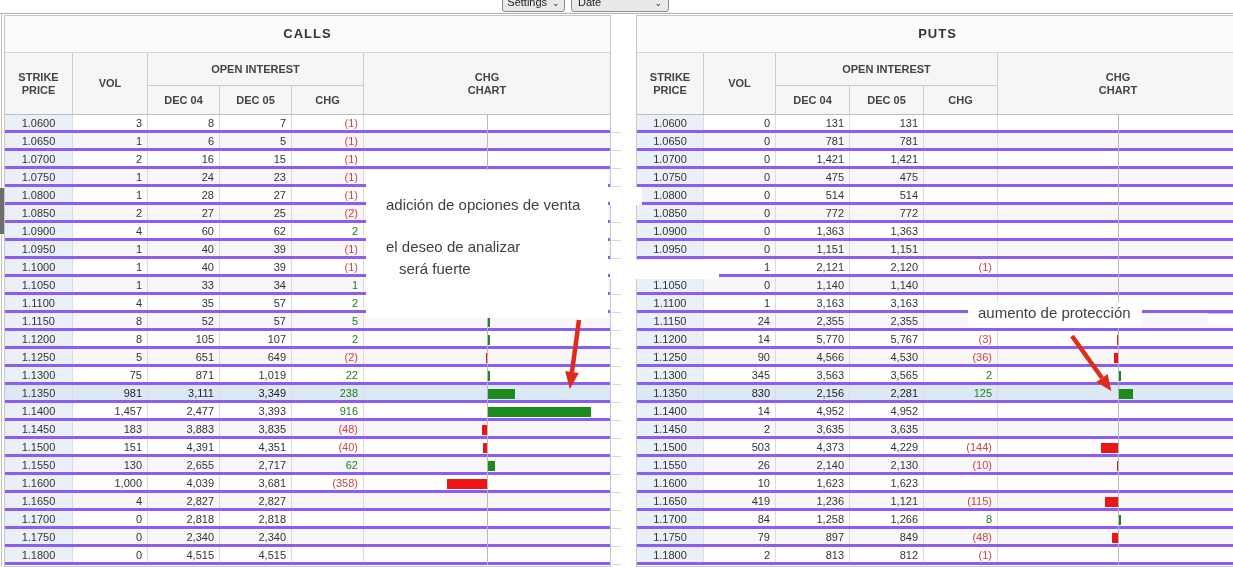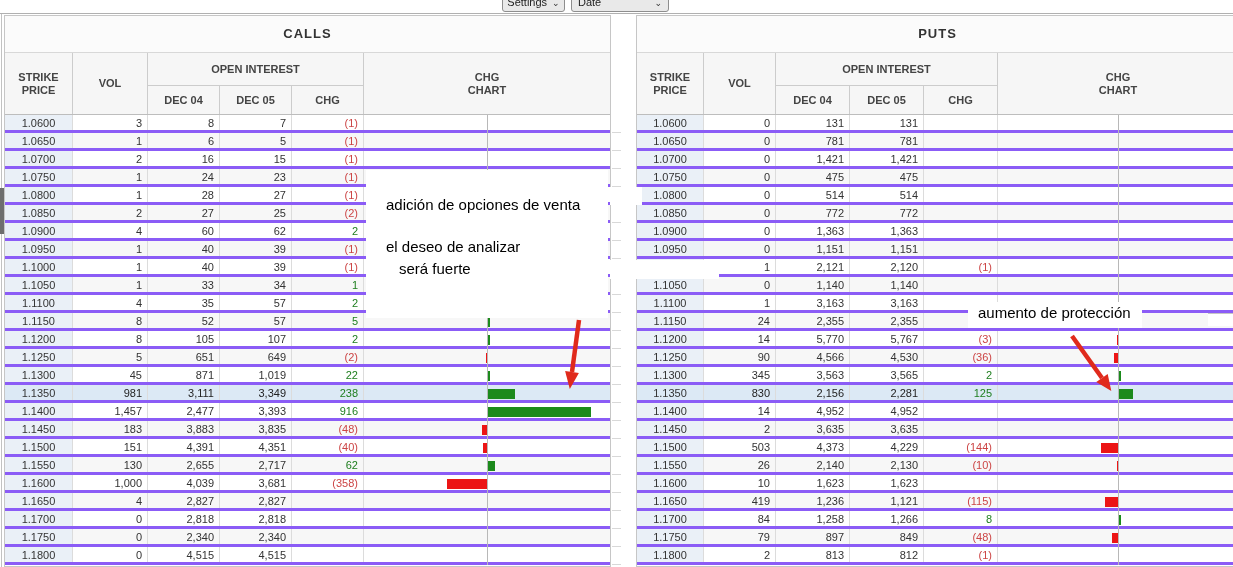--- a/index.html
+++ b/index.html
@@ -58,21 +58,21 @@
   .bar{position:absolute;height:10px;z-index:2}
   .bar.pos{background:#1c8a1c}
   .bar.neg{background:#ec1515}
   
   .patch{position:absolute;background:#fff;z-index:11}
   #patch-calls{left:366px;top:170px;width:242px;height:148px}
   #patch-puts-note{left:968px;top:302px;width:174px;height:26px}
   #patch-puts-strike{left:610px;top:260px;width:109px;height:19px}
   #patch-puts-left{left:610px;top:187px;width:32px;height:18px}
   #patch-right-edge{left:1208px;top:313px;width:25px;height:12px;border-top:1px solid #c5c5c5}
-  .note{position:absolute;color:#000000;font-size:15px;z-index:12;white-space:nowrap}
+  .note{position:absolute;color:#404040;font-size:15px;z-index:12;white-space:nowrap}
   #note-1{left:386px;top:196px}
   #note-2{left:386px;top:238px}
   #note-3{left:399px;top:260px}
   #note-puts{left:978px;top:304px}
   .arrow{position:absolute;z-index:13}
   #arrow-calls{left:558px;top:312px}
   #arrow-puts{left:1058px;top:326px}
 </style>
 </head>
 <body>
@@ -227,21 +227,21 @@
           <span class="td strike w-strike">1.1250</span>
           <span class="td num w-vol">5</span>
           <span class="td num w-d4">651</span>
           <span class="td num w-d5">649</span>
           <span class="td num w-chg chg neg">(2)</span>
           <span class="td chart"></span>
         </div>
         <div class="bar neg" style="top: 238px; width: 1.5px; left: 480.5px;"></div>
         <div class="tr">
           <span class="td strike w-strike">1.1300</span>
-          <span class="td num w-vol">45</span>
+          <span class="td num w-vol">75</span>
           <span class="td num w-d4">871</span>
           <span class="td num w-d5">1,019</span>
           <span class="td num w-chg chg pos">22</span>
           <span class="td chart"></span>
         </div>
         <div class="bar pos" style="top: 256px; width: 2.464px; left: 483px;"></div>
         <div class="tr hl">
           <span class="td strike w-strike">1.1350</span>
           <span class="td num w-vol">981</span>
           <span class="td num w-d4">3,111</span>

